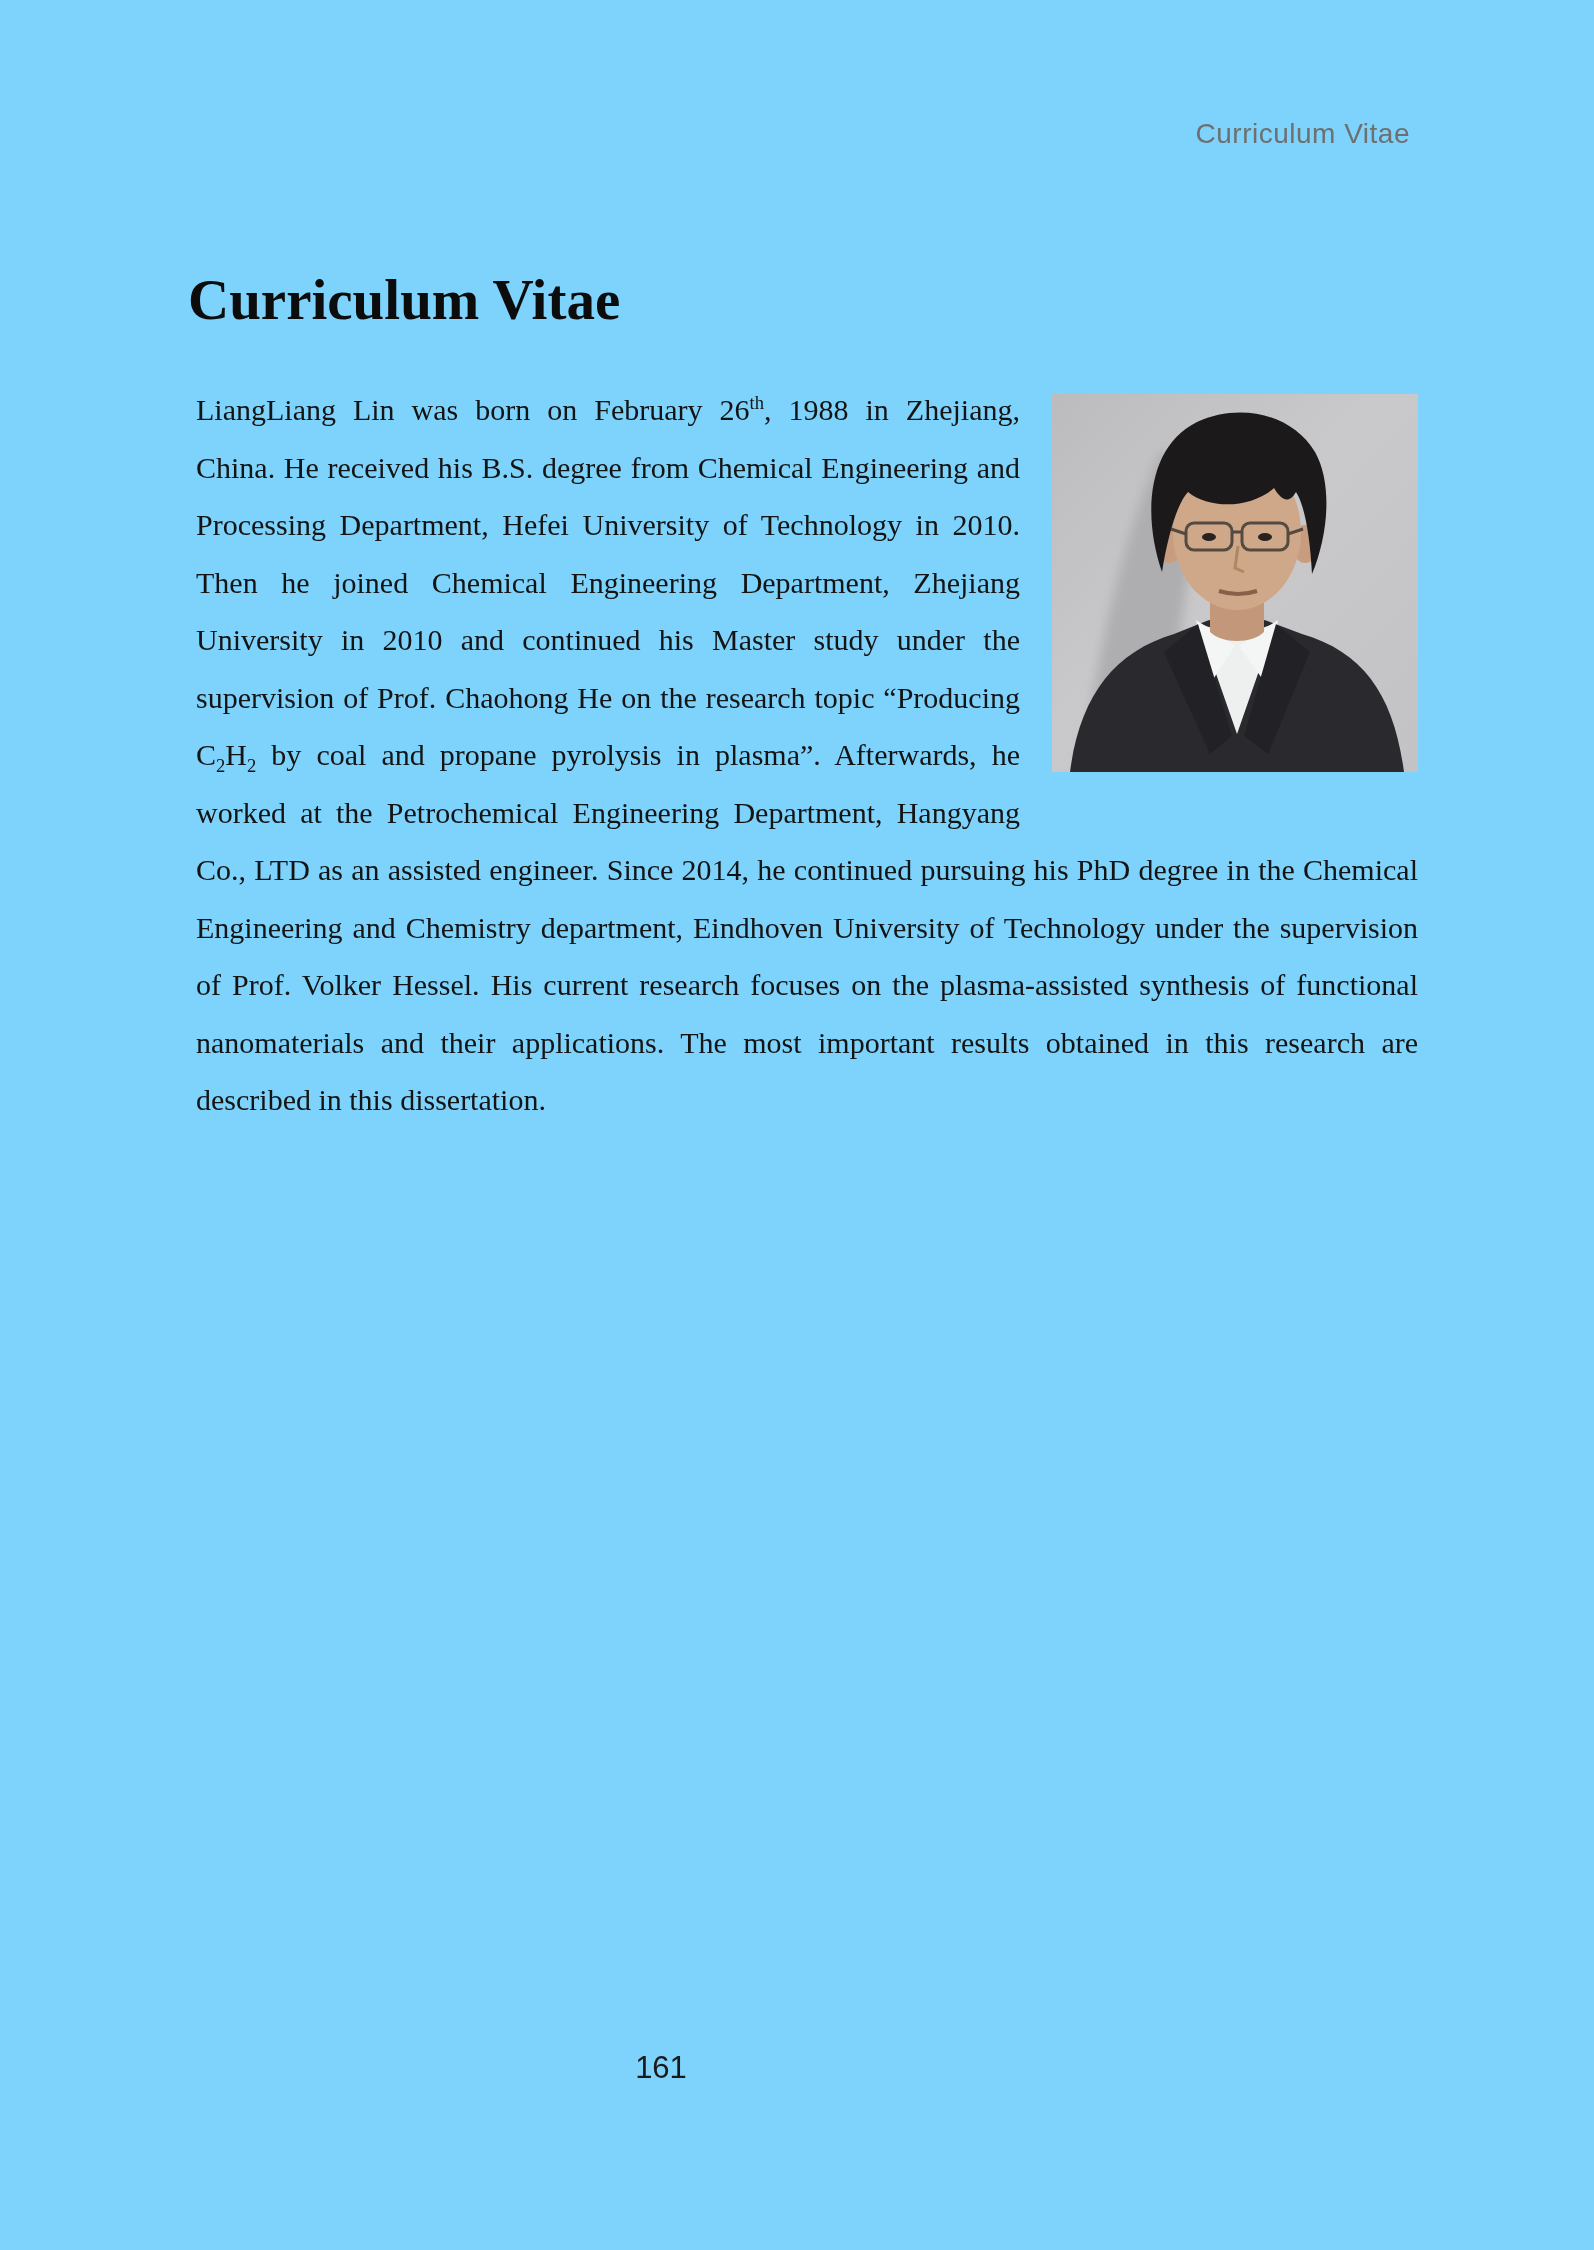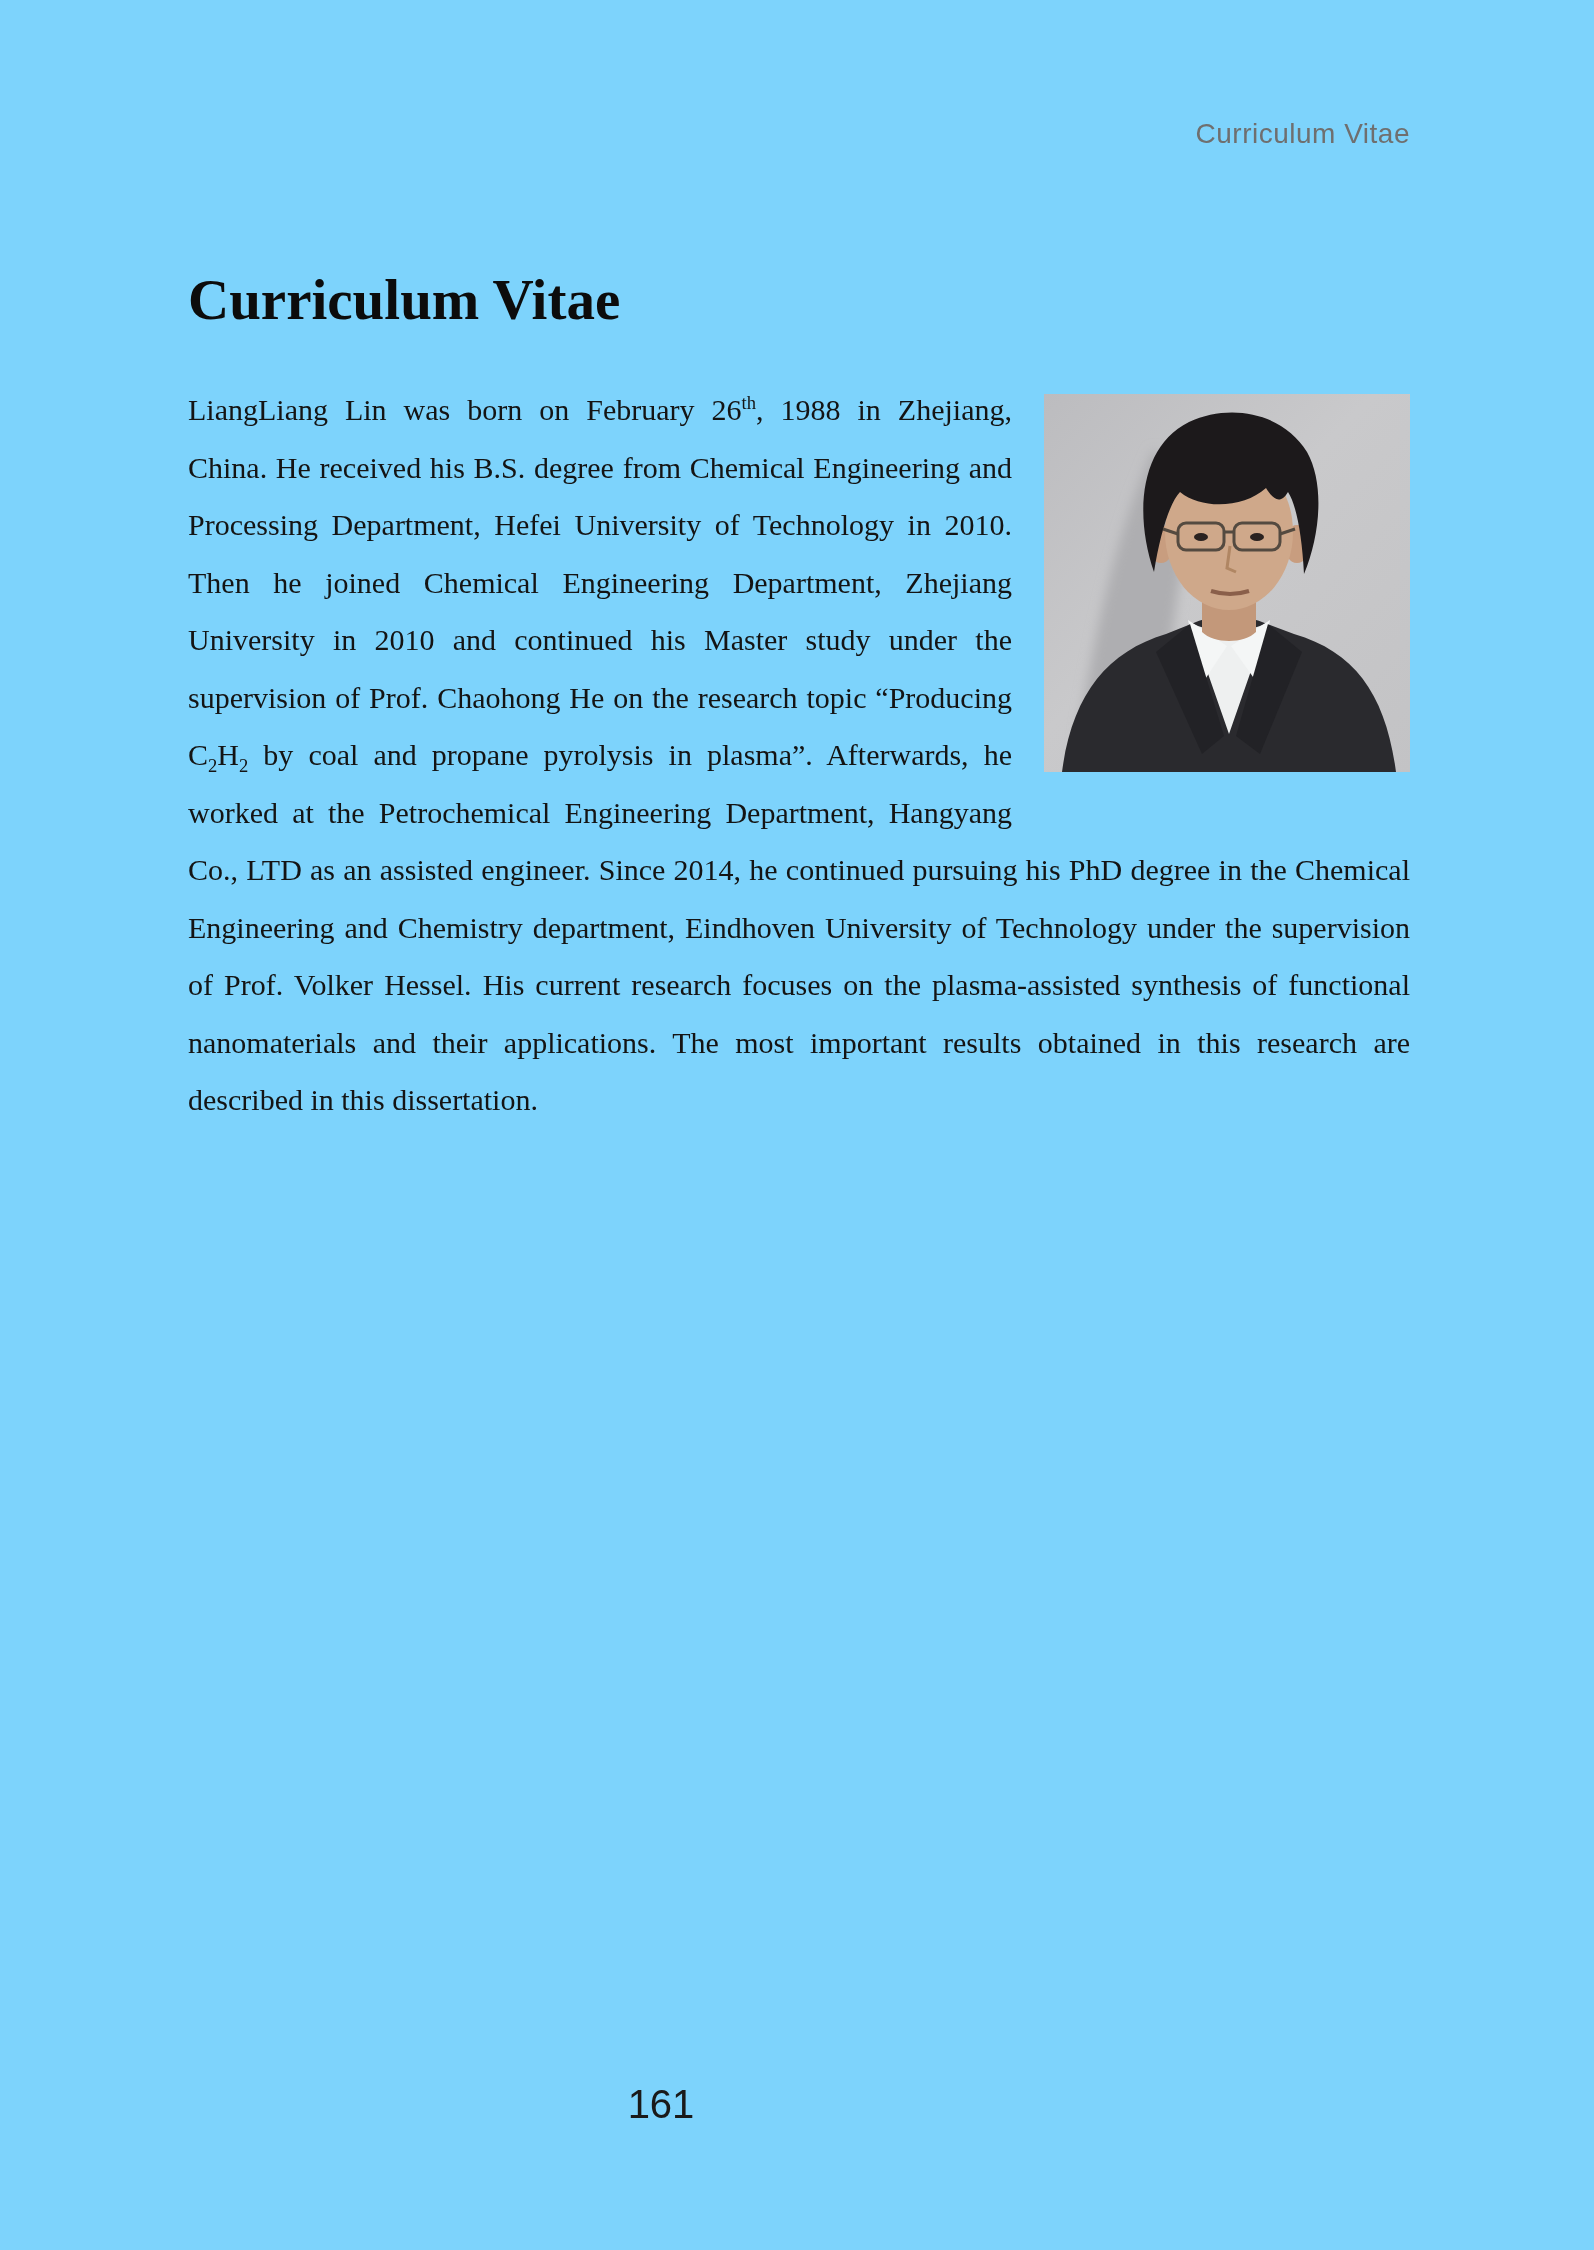--- a/index.html
+++ b/index.html
@@ -35,21 +35,21 @@
     font-family: "Liberation Serif", serif;
     font-size: 57px;
     line-height: 1;
     font-weight: bold;
     color: #0c0c0c;
     letter-spacing: 0px;
   }
   .content {
     position: absolute;
     top: 381px;
-    left: 188px;
+    left: 196px;
     width: 1222px;
   }
   .photo-float {
     float: right;
     width: 366px;
     height: 378px;
     margin: 13px 0 22px 32px;
     background: #c5c5c7;
   }
   .photo-float svg { display: block; width: 100%; height: 100%; }
@@ -70,23 +70,22 @@
     line-height: 0;
     vertical-align: sub;
   }
   .page-number {
     position: absolute;
     top: 2050px;
     left: 0;
     width: 1322px;
     text-align: center;
     font-family: "Liberation Sans", sans-serif;
-    font-size: 40px;
+    font-size: 31px;
     color: #1a1a1a;
-    margin-top: 32px;
   }
 </style>
 </head>
 <body>
 
 <div class="page">
 
   <div class="running-header">Curriculum Vitae</div>
 
   <h1 class="doc-title">Curriculum Vitae</h1>

